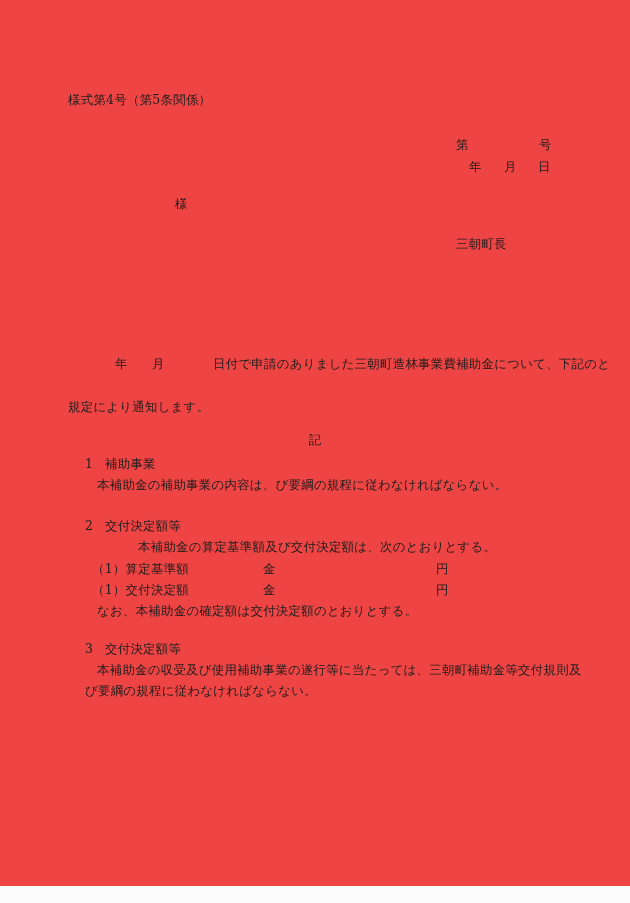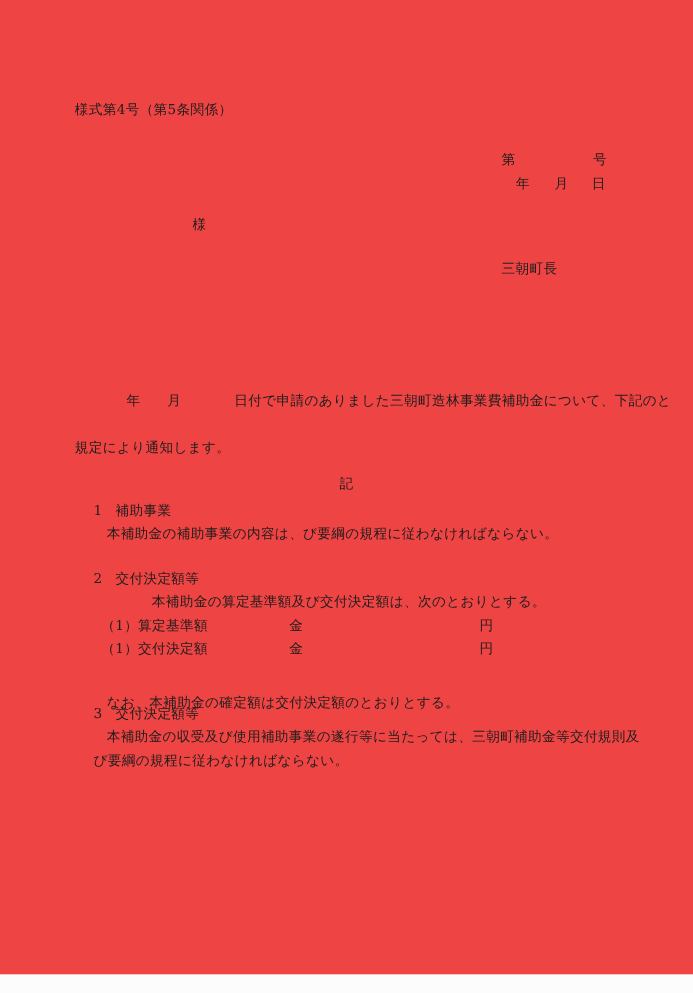--- a/index.html
+++ b/index.html
@@ -65,20 +65,20 @@
   <span class="t" style="left:97px; top:539px;margin-left:41px;">本補助金の算定基準額及び交付決定額は、次のとおりとする。</span>
 
   <span class="t" style="left:92px; top:561px;">（1）算定基準額</span>
   <span class="t" style="left:263px; top:561px;">金</span>
   <span class="t" style="left:436px; top:561px;">円</span>
 
   <span class="t" style="left:92px; top:582px;">（1）交付決定額</span>
   <span class="t" style="left:263px; top:582px;">金</span>
   <span class="t" style="left:436px; top:582px;">円</span>
 
-  <span class="t" style="left:97px; top:603px;margin-top:28px;">なお、本補助金の確定額は交付決定額のとおりとする。</span>
+  <span class="t" style="left:97px; top:603px;">なお、本補助金の確定額は交付決定額のとおりとする。</span>
 
   <span class="t" style="left:85px; top:641px;">3</span>
   <span class="t" style="left:105px; top:641px;">交付決定額等</span>
   <span class="t" style="left:97px; top:662px;">本補助金の収受及び使用補助事業の遂行等に当たっては、三朝町補助金等交付規則及</span>
   <span class="t" style="left:85px; top:683px;">び要綱の規程に従わなければならない。</span>
 
 </div>
 
 </body></html>

